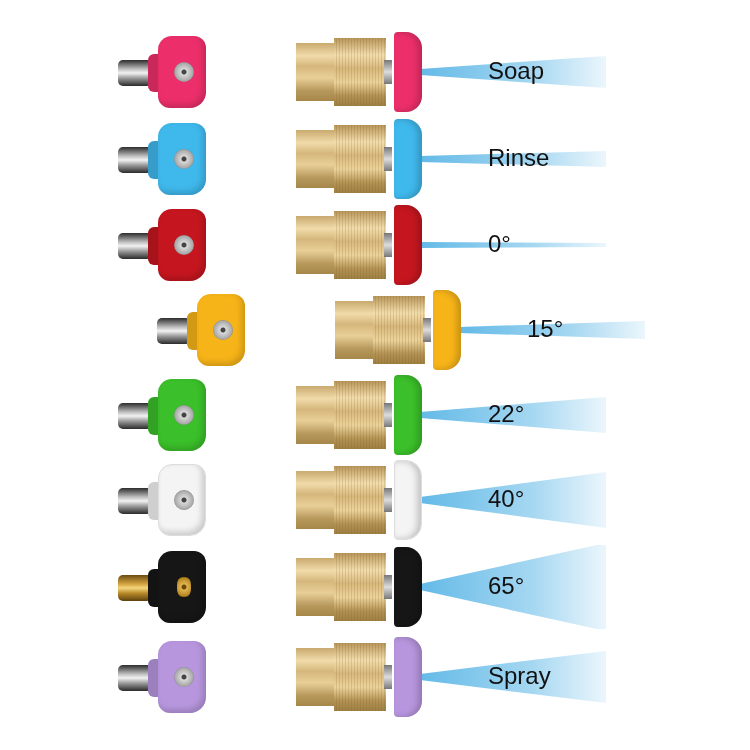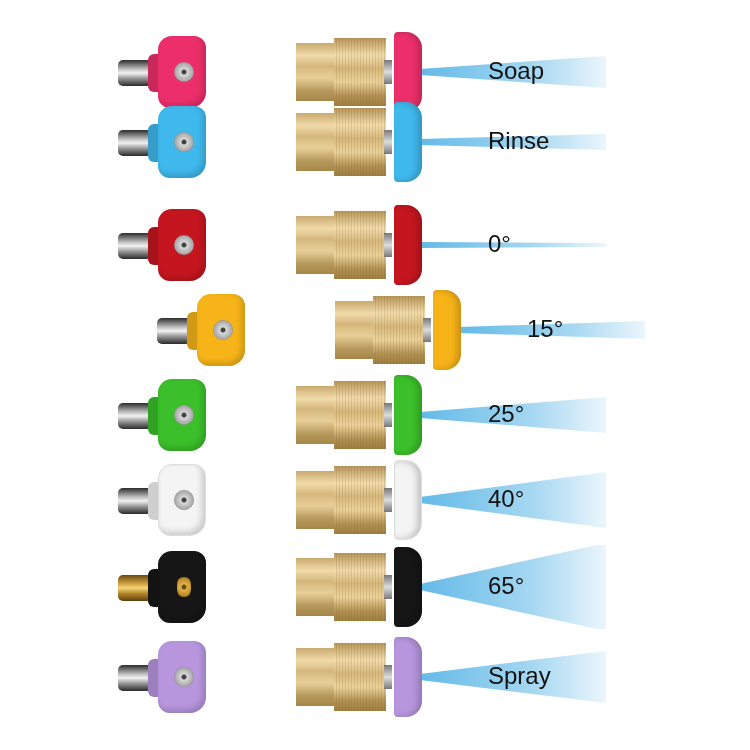--- a/index.html
+++ b/index.html
@@ -57,21 +57,21 @@
         <stop offset="0" stop-color="#5bb6e6" stop-opacity=".95"></stop>
         <stop offset=".6" stop-color="#5bb6e6" stop-opacity=".55"></stop>
         <stop offset="1" stop-color="#5bb6e6" stop-opacity=".12"></stop>
       </linearGradient>
         </defs>
       <polygon points="0,39 186,26 186,58 0,45" fill="url(#g0)"></polygon>
     </svg>
     <div class="cap" style="background:#ec2f6a;"></div>
     <div class="spray-label" style="top:27px">Soap</div>
   </div>
-    <div class="row" style="top: 100px;">
+    <div class="row" style="top: 117px;">
     <div class="tip">
       <div class="plug "></div>
       <div class="collar" style="background:#3fb8ec;filter:brightness(.85)"></div>
       <div class="head" style="background:#3fb8ec;"></div>
       <div class="orifice "></div>
     </div>
     <div class="coupler">
       <div class="hex"></div>
       <div class="sleeve"></div>
       <div class="stem"></div>
@@ -155,21 +155,21 @@
       <defs>
           <linearGradient id="g4" x1="0" x2="1" y1="0" y2="0">
         <stop offset="0" stop-color="#5bb6e6" stop-opacity=".95"></stop>
         <stop offset=".6" stop-color="#5bb6e6" stop-opacity=".55"></stop>
         <stop offset="1" stop-color="#5bb6e6" stop-opacity=".12"></stop>
       </linearGradient>
         </defs>
       <polygon points="0,39 186,24 186,60 0,45" fill="url(#g4)"></polygon>
     </svg>
     <div class="cap" style="background:#3bbf2a;"></div>
-    <div class="spray-label" style="top:27px">25°</div>
+    <div class="spray-label" style="top:27px">22°</div>
   </div>
     <div class="row" style="top: 458px; text-align: center;">
     <div class="tip">
       <div class="plug "></div>
       <div class="collar" style="background:#f4f4f4;filter:brightness(.85)"></div>
       <div class="head" style="background:#f4f4f4;border:1px solid #ddd;"></div>
       <div class="orifice "></div>
     </div>
     <div class="coupler">
       <div class="hex"></div>

